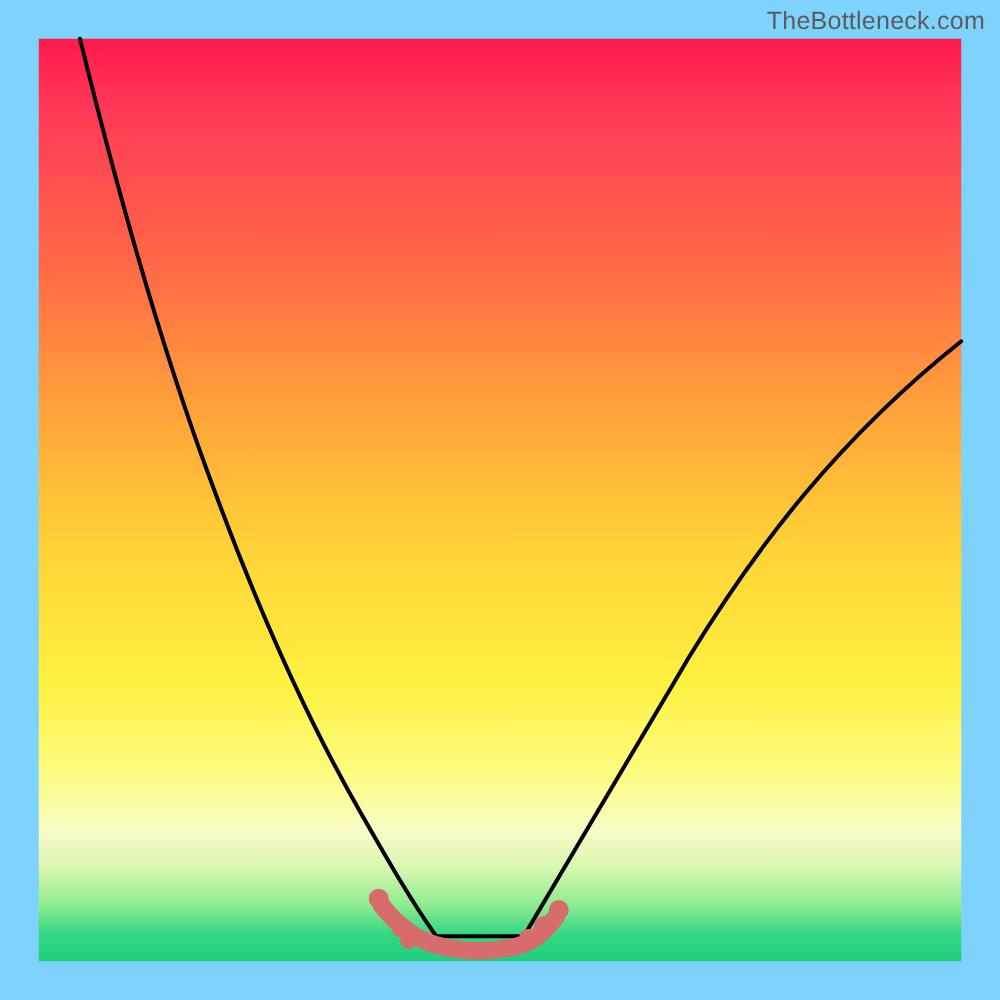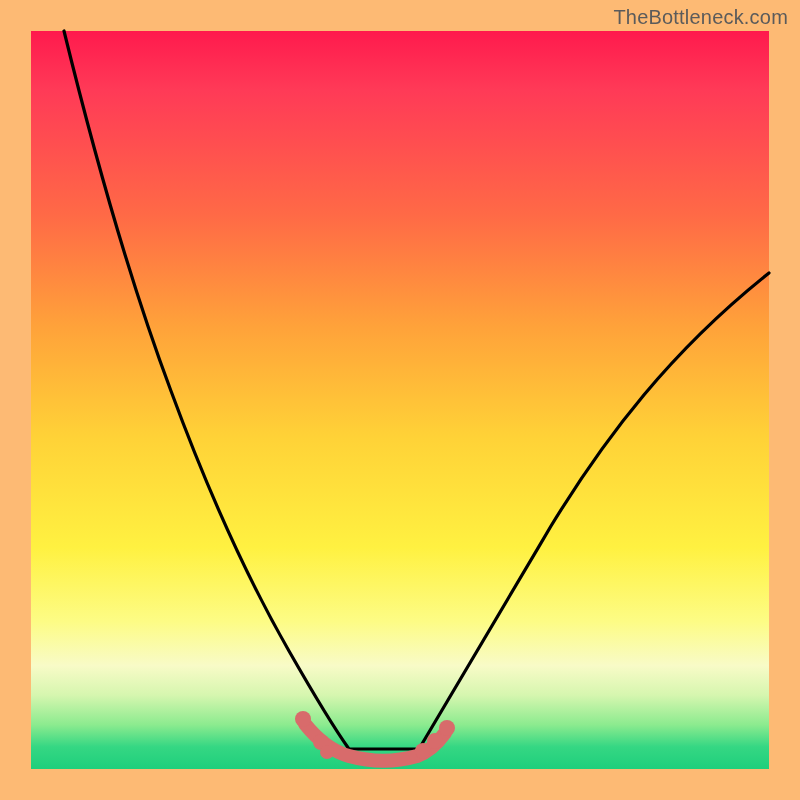--- a/index.html
+++ b/index.html
@@ -10,21 +10,21 @@
     background: #000;
     overflow: hidden;
     font-family: Arial, Helvetica, sans-serif;
   }
   .frame {
     position: absolute;
     left: 0;
     top: 0;
     width: 800px;
     height: 800px;
-    background: #fdba74;
+    background: #7dd3fc;
   }
   .plot-area {
     position: absolute;
     left: 31px;
     top: 31px;
     width: 738px;
     height: 738px;
     
     background: linear-gradient(
       to bottom,

